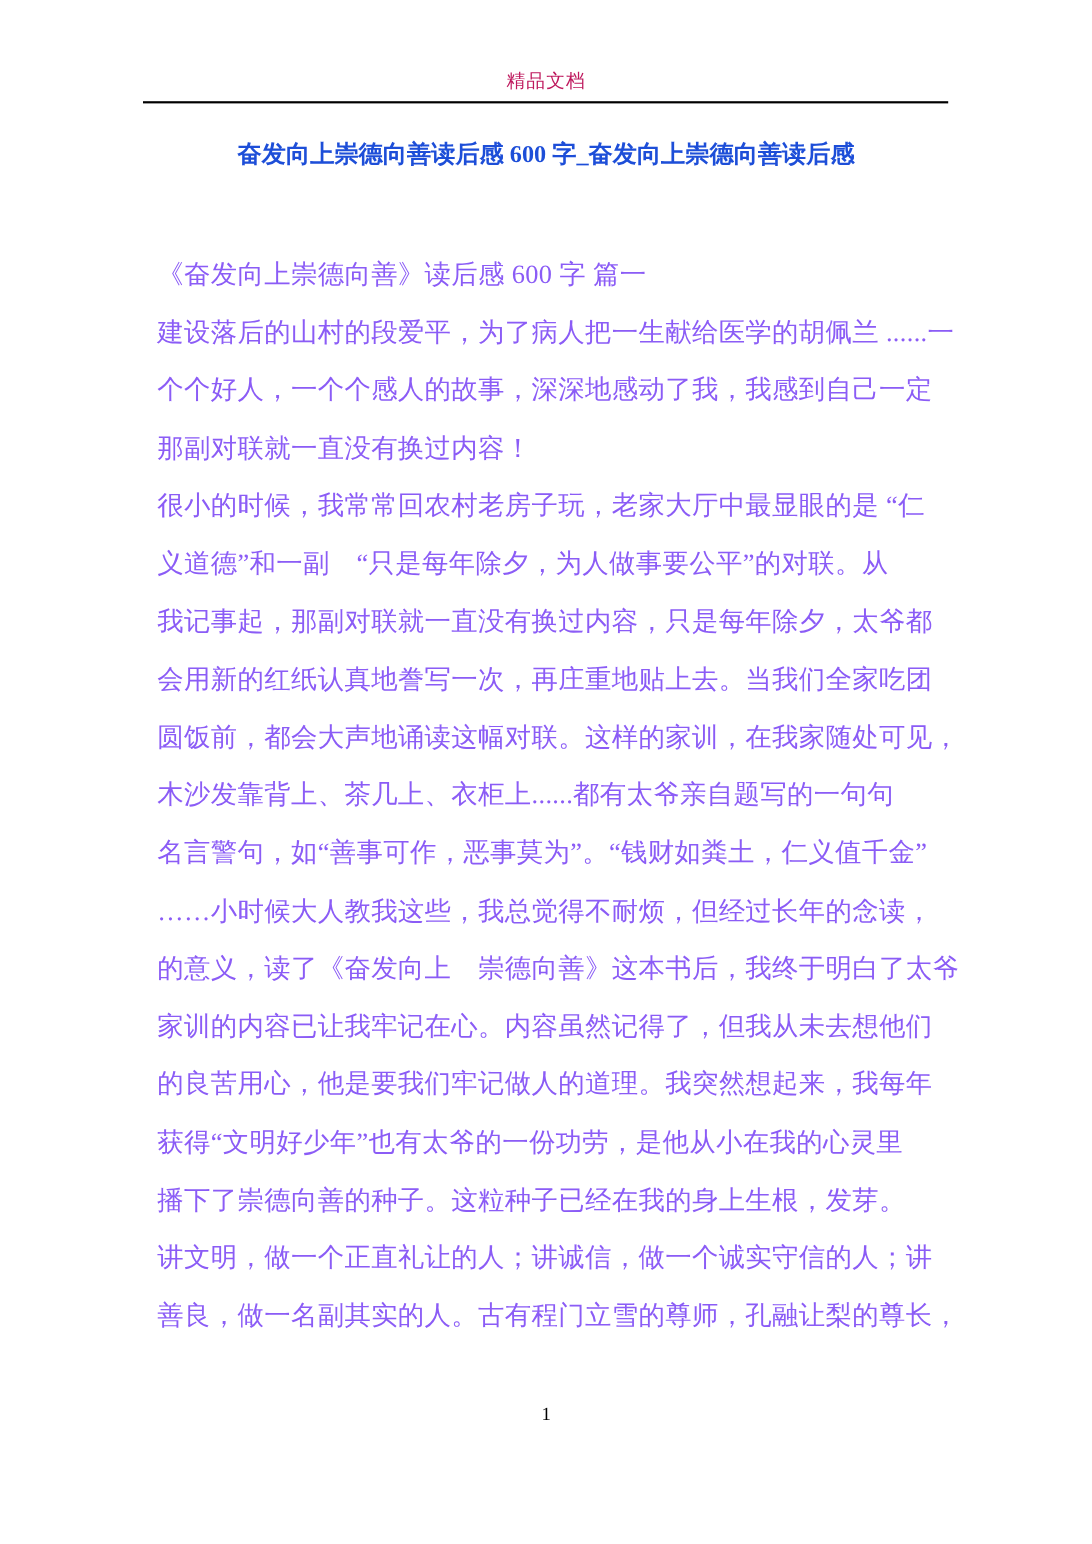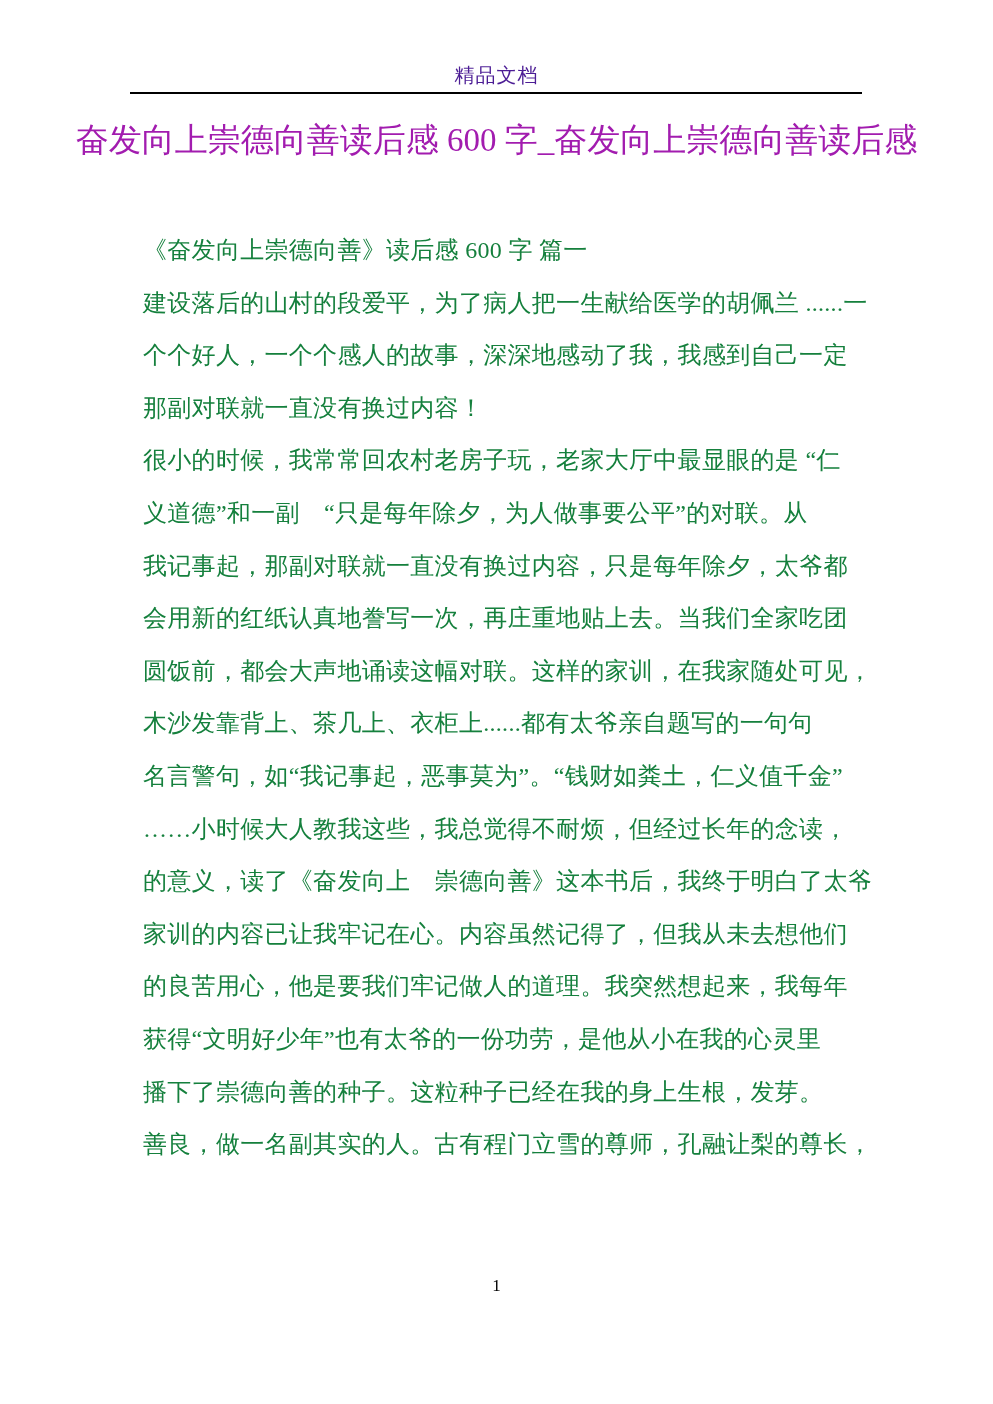--- a/index.html
+++ b/index.html
@@ -15,51 +15,51 @@
     font-family: "Liberation Serif", "DejaVu Serif", serif;
     color: #000000;
     overflow: hidden;
   }
   .watermark {
     position: absolute;
     top: 62px;
     left: 0;
     width: 100%;
     text-align: center;
-    font-size: 20px;
+    font-size: 17px;
     letter-spacing: 1px;
-    color: #4c1d95;
+    color: #be185d;
   }
   .header-rule {
     position: absolute;
     top: 92px;
     left: 130px;
     width: 732px;
     border-top: 2px solid #000000;
     height: 0;
   }
   .doc-title {
     position: absolute;
     top: 120px;
     left: 60px;
     right: 60px;
     margin: 0;
     text-align: center;
-    font-size: 33px;
-    font-weight: normal;
+    font-size: 22px;
+    font-weight: bold;
     line-height: 40px;
-    color: #a21caf;
+    color: #1d4ed8;
   }
   .doc-body {
     position: absolute;
     top: 224px;
     left: 143px;
     width: 722px;
     font-size: 24px;
-    color: #15803d;
+    color: #8b5cf6;
   }
   .body-line {
     height: 52.6px;
     line-height: 52.6px;
     white-space: nowrap;
     letter-spacing: 0.3px;
   }
   .page-footer {
     position: absolute;
     top: 1276px;
@@ -85,27 +85,28 @@
     <div class="body-line">《奋发向上崇德向善》读后感 600 字 篇一</div>
     <div class="body-line">建设落后的山村的段爱平，为了病人把一生献给医学的胡佩兰 ......一</div>
     <div class="body-line">个个好人，一个个感人的故事，深深地感动了我，我感到自己一定</div>
     <div class="body-line">那副对联就一直没有换过内容！</div>
     <div class="body-line">很小的时候，我常常回农村老房子玩，老家大厅中最显眼的是 “仁</div>
     <div class="body-line">义道德”和一副　“只是每年除夕，为人做事要公平”的对联。从</div>
     <div class="body-line">我记事起，那副对联就一直没有换过内容，只是每年除夕，太爷都</div>
     <div class="body-line">会用新的红纸认真地誊写一次，再庄重地贴上去。当我们全家吃团</div>
     <div class="body-line">圆饭前，都会大声地诵读这幅对联。这样的家训，在我家随处可见，</div>
     <div class="body-line">木沙发靠背上、茶几上、衣柜上......都有太爷亲自题写的一句句</div>
-    <div class="body-line">名言警句，如“我记事起，恶事莫为”。“钱财如粪土，仁义值千金”</div>
+    <div class="body-line">名言警句，如“善事可作，恶事莫为”。“钱财如粪土，仁义值千金”</div>
     <div class="body-line">……小时候大人教我这些，我总觉得不耐烦，但经过长年的念读，</div>
     <div class="body-line">的意义，读了《奋发向上　崇德向善》这本书后，我终于明白了太爷</div>
     <div class="body-line">家训的内容已让我牢记在心。内容虽然记得了，但我从未去想他们</div>
     <div class="body-line">的良苦用心，他是要我们牢记做人的道理。我突然想起来，我每年</div>
     <div class="body-line">获得“文明好少年”也有太爷的一份功劳，是他从小在我的心灵里</div>
     <div class="body-line">播下了崇德向善的种子。这粒种子已经在我的身上生根，发芽。</div>
+    <div class="body-line">讲文明，做一个正直礼让的人；讲诚信，做一个诚实守信的人；讲</div>
     <div class="body-line">善良，做一名副其实的人。古有程门立雪的尊师，孔融让梨的尊长，</div>
   </div>
 
   <div class="page-footer">
     <span>1</span>
   </div>
 
 </div>
 
 </body></html>

